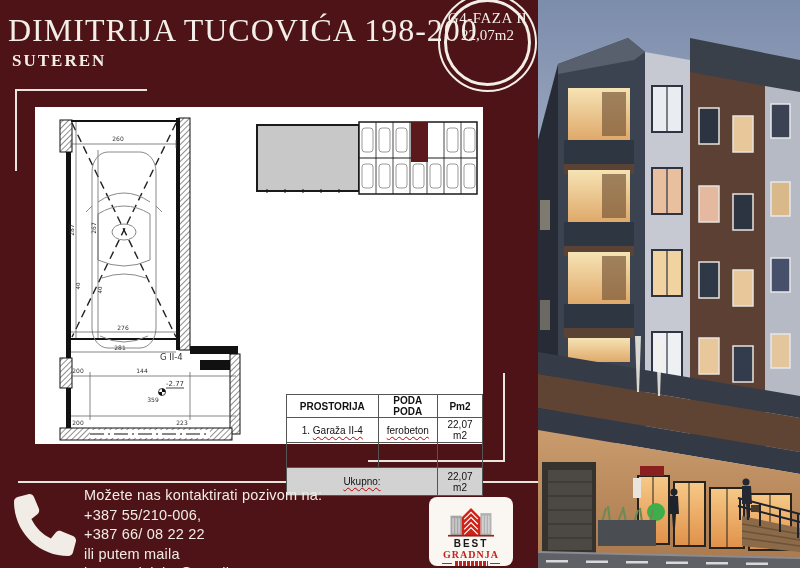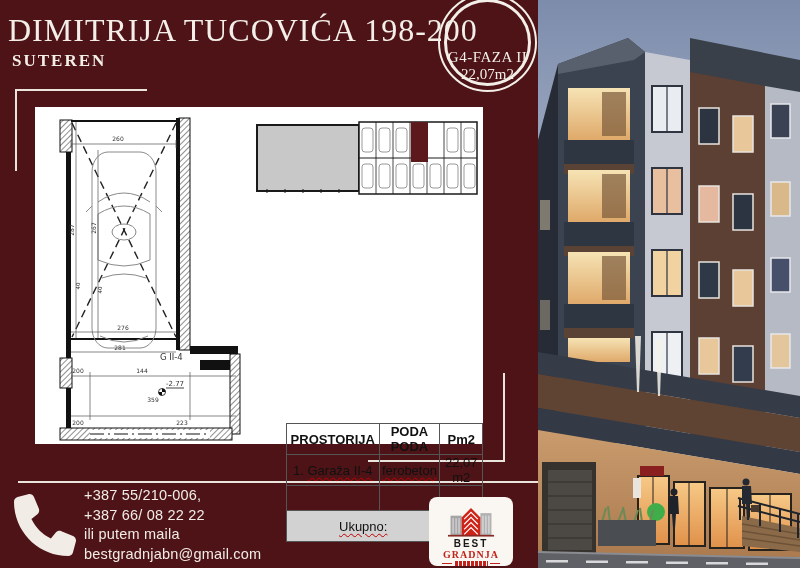--- a/index.html
+++ b/index.html
@@ -10,21 +10,21 @@
   .panel { position:absolute; left:0; top:0; width:538px; height:568px; background:#4d1316; }
 
   .title { position:absolute; left:8px; top:12px; width:430px;
            font-family:"Liberation Serif", serif; font-size:32px; font-weight:400;
            color:#f3efe8; letter-spacing:1px; white-space:nowrap; }
 
   .badge { position:absolute; left:438px; top:-7px; width:99px; height:99px;
            border:2px solid #f3efe8; border-radius:50%;
            display:flex; align-items:center; justify-content:center; }
   .badge-inner { width:87px; height:87px; border:3px solid #f3efe8; border-radius:50%;
-           display:flex; flex-direction:column; align-items:center; justify-content:flex-end;
+           display:flex; flex-direction:column; align-items:center; justify-content:flex-start;
            font-family:"Liberation Serif", serif; color:#f3efe8; text-align:center; }
   .badge-line1 { font-size:15px; letter-spacing:.5px; margin-top:8px;}
   .badge-line2 { font-size:15px; }
 
   .floor-label { position:absolute; left:12px; top:51px;
            font-family:"Liberation Serif", serif; font-weight:bold; font-size:17px;
            letter-spacing:2px; color:#f3efe8; }
 
   .line { position:absolute; background:#e9e4dc; }
   .brk-tl-h { left:15px; top:89px; width:132px; height:2px; }
@@ -33,21 +33,21 @@
   .brk-br-h { left:368px; top:460px; width:137px; height:2px; }
   .sep-bottom { left:18px; top:481px; width:520px; height:2px; }
 
   
   .paper { position:absolute; left:35px; top:107px; width:448px; height:337px; background:#ffffff;padding-left:44px; }
   .plan-svg { position:absolute; left:15px; top:3px; }
   .keyplan-svg { position:absolute; left:220px; top:13px; }
 
   
   .area-table { position:absolute; left:251px; top:287px; border-collapse:collapse;
-                font-size:13px; color:#111;margin-top:29px; }
+                font-size:10px; color:#111; }
   .area-table td, .area-table th { border:1px solid #555; text-align:center; vertical-align:middle;
                 height:25px; padding:0 2px; }
   .area-table th { font-weight:bold; height:12px; }
   .c1 { width:96px; } .c2 { width:62px; } .c3 { width:48px; }
   .total-row td { background:#d2d2d2; height:28px; }
   .sp { text-decoration-line:underline; text-decoration-style:wavy;
         text-decoration-color:#c00000; text-decoration-thickness:1px; text-underline-offset:2px; }
 
   
   .contact-text { position:absolute; left:84px; top:486px; width:340px;
@@ -236,20 +236,21 @@
     </tbody>
       </table>
   </div>
 
   <div class="phone-wrap">
     <svg width="62" height="66" viewBox="0 0 512 512">
       <path fill="#f2ece6" d="M164.9 24.6c-7.7-18.6-28-28.5-47.4-23.2l-88 24C12.1 30.2 0 46 0 64C0 311.4 200.6 512 448 512c18 0 33.8-12.1 38.6-29.5l24-88c5.3-19.4-4.6-39.7-23.2-47.4l-96-40c-16.3-6.8-35.2-2.1-46.3 11.6L304.7 368C234.3 334.7 177.3 277.7 144 207.3L193.3 167c13.7-11.2 18.4-30 11.6-46.3l-40-96z"></path>
     </svg>
   </div>
   <div class="contact-text">
+    <div>Možete nas kontaktirati pozivom na:</div>
     <div>+387 55/210-006,</div>
     <div>+387 66/ 08 22 22</div>
     <div>ili putem maila</div>
     <div>bestgradnjabn@gmail.com</div>
   </div>
 
   <div class="logo">
     <svg width="54" height="30" viewBox="0 0 60 34">
       <rect x="6" y="9" width="13" height="23" fill="#a5a5a5"></rect>
       <g stroke="#fff" stroke-width="1" opacity=".8">

